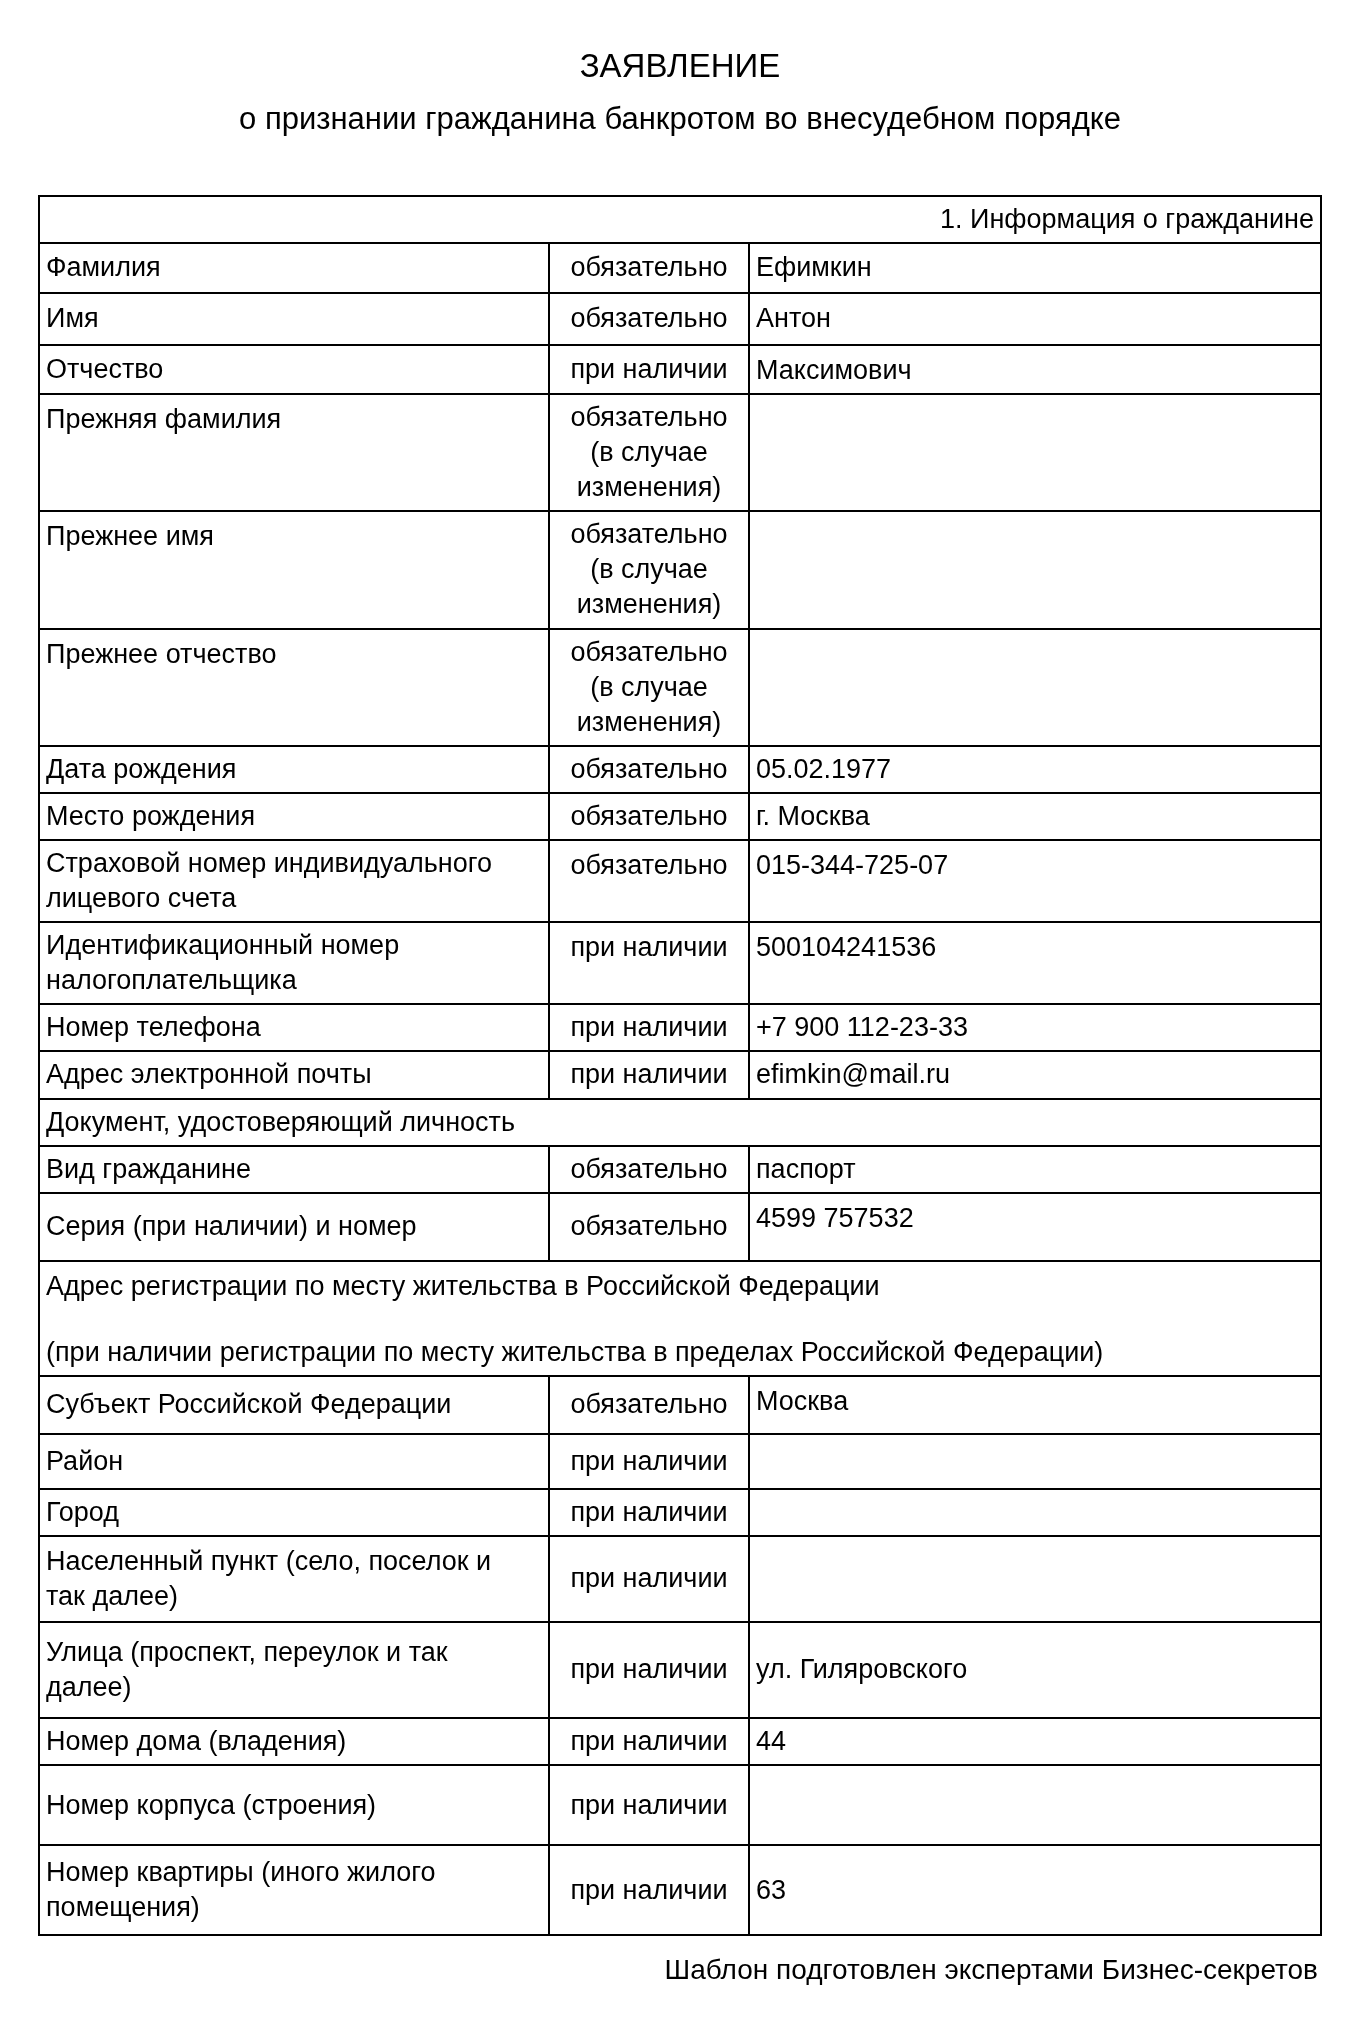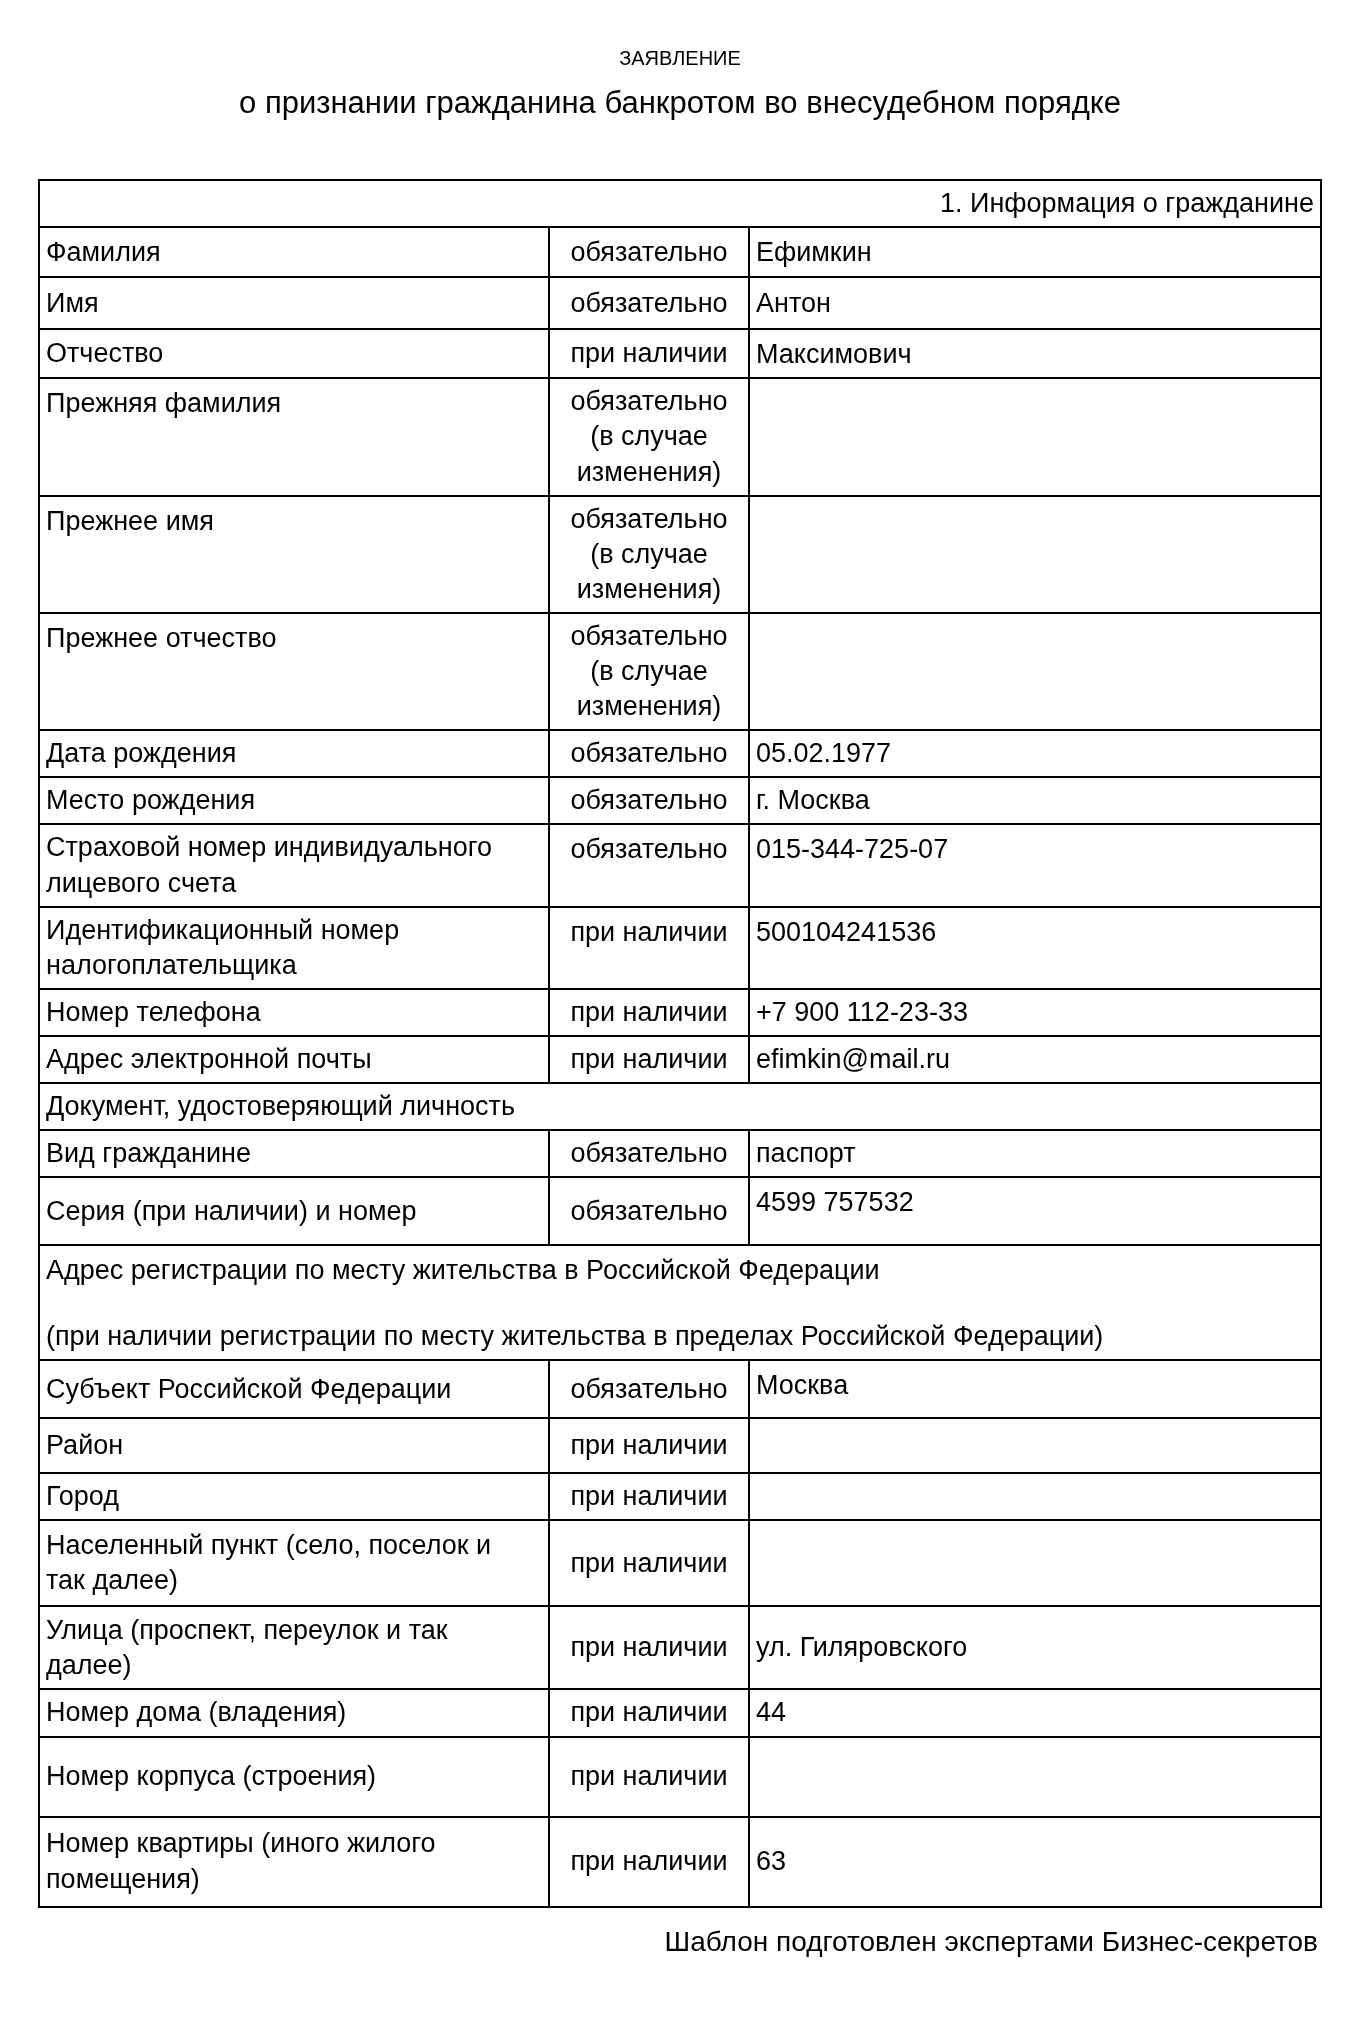--- a/index.html
+++ b/index.html
@@ -7,21 +7,21 @@
     width: 1360px;
     height: 2030px;
     background: #ffffff;
     color: #000000;
     font-family: "Liberation Sans", sans-serif;
     overflow: hidden;
   }
   .title {
     margin: 46px 0 0 0;
     text-align: center;
-    font-size: 20px;
+    font-size: 33px;
     font-weight: 400;
     line-height: 1.2;
   }
   .subtitle {
     margin: 14px 0 0 0;
     text-align: center;
     font-size: 31px;
     font-weight: 400;
     line-height: 1.2;
   }
@@ -186,21 +186,21 @@
     <td class="status">при наличии</td>
     <td class="value"></td>
   </tr>
 
   <tr style="height:86px">
     <td class="label">Населенный пункт (село, поселок и так далее)</td>
     <td class="status">при наличии</td>
     <td class="value"></td>
   </tr>
 
-  <tr style="height:83px">
+  <tr style="height:96px">
     <td class="label">Улица (проспект, переулок и так далее)</td>
     <td class="status">при наличии</td>
     <td class="value">ул. Гиляровского</td>
   </tr>
 
   <tr style="height:47px">
     <td class="label">Номер дома (владения)</td>
     <td class="status">при наличии</td>
     <td class="value">44</td>
   </tr>

